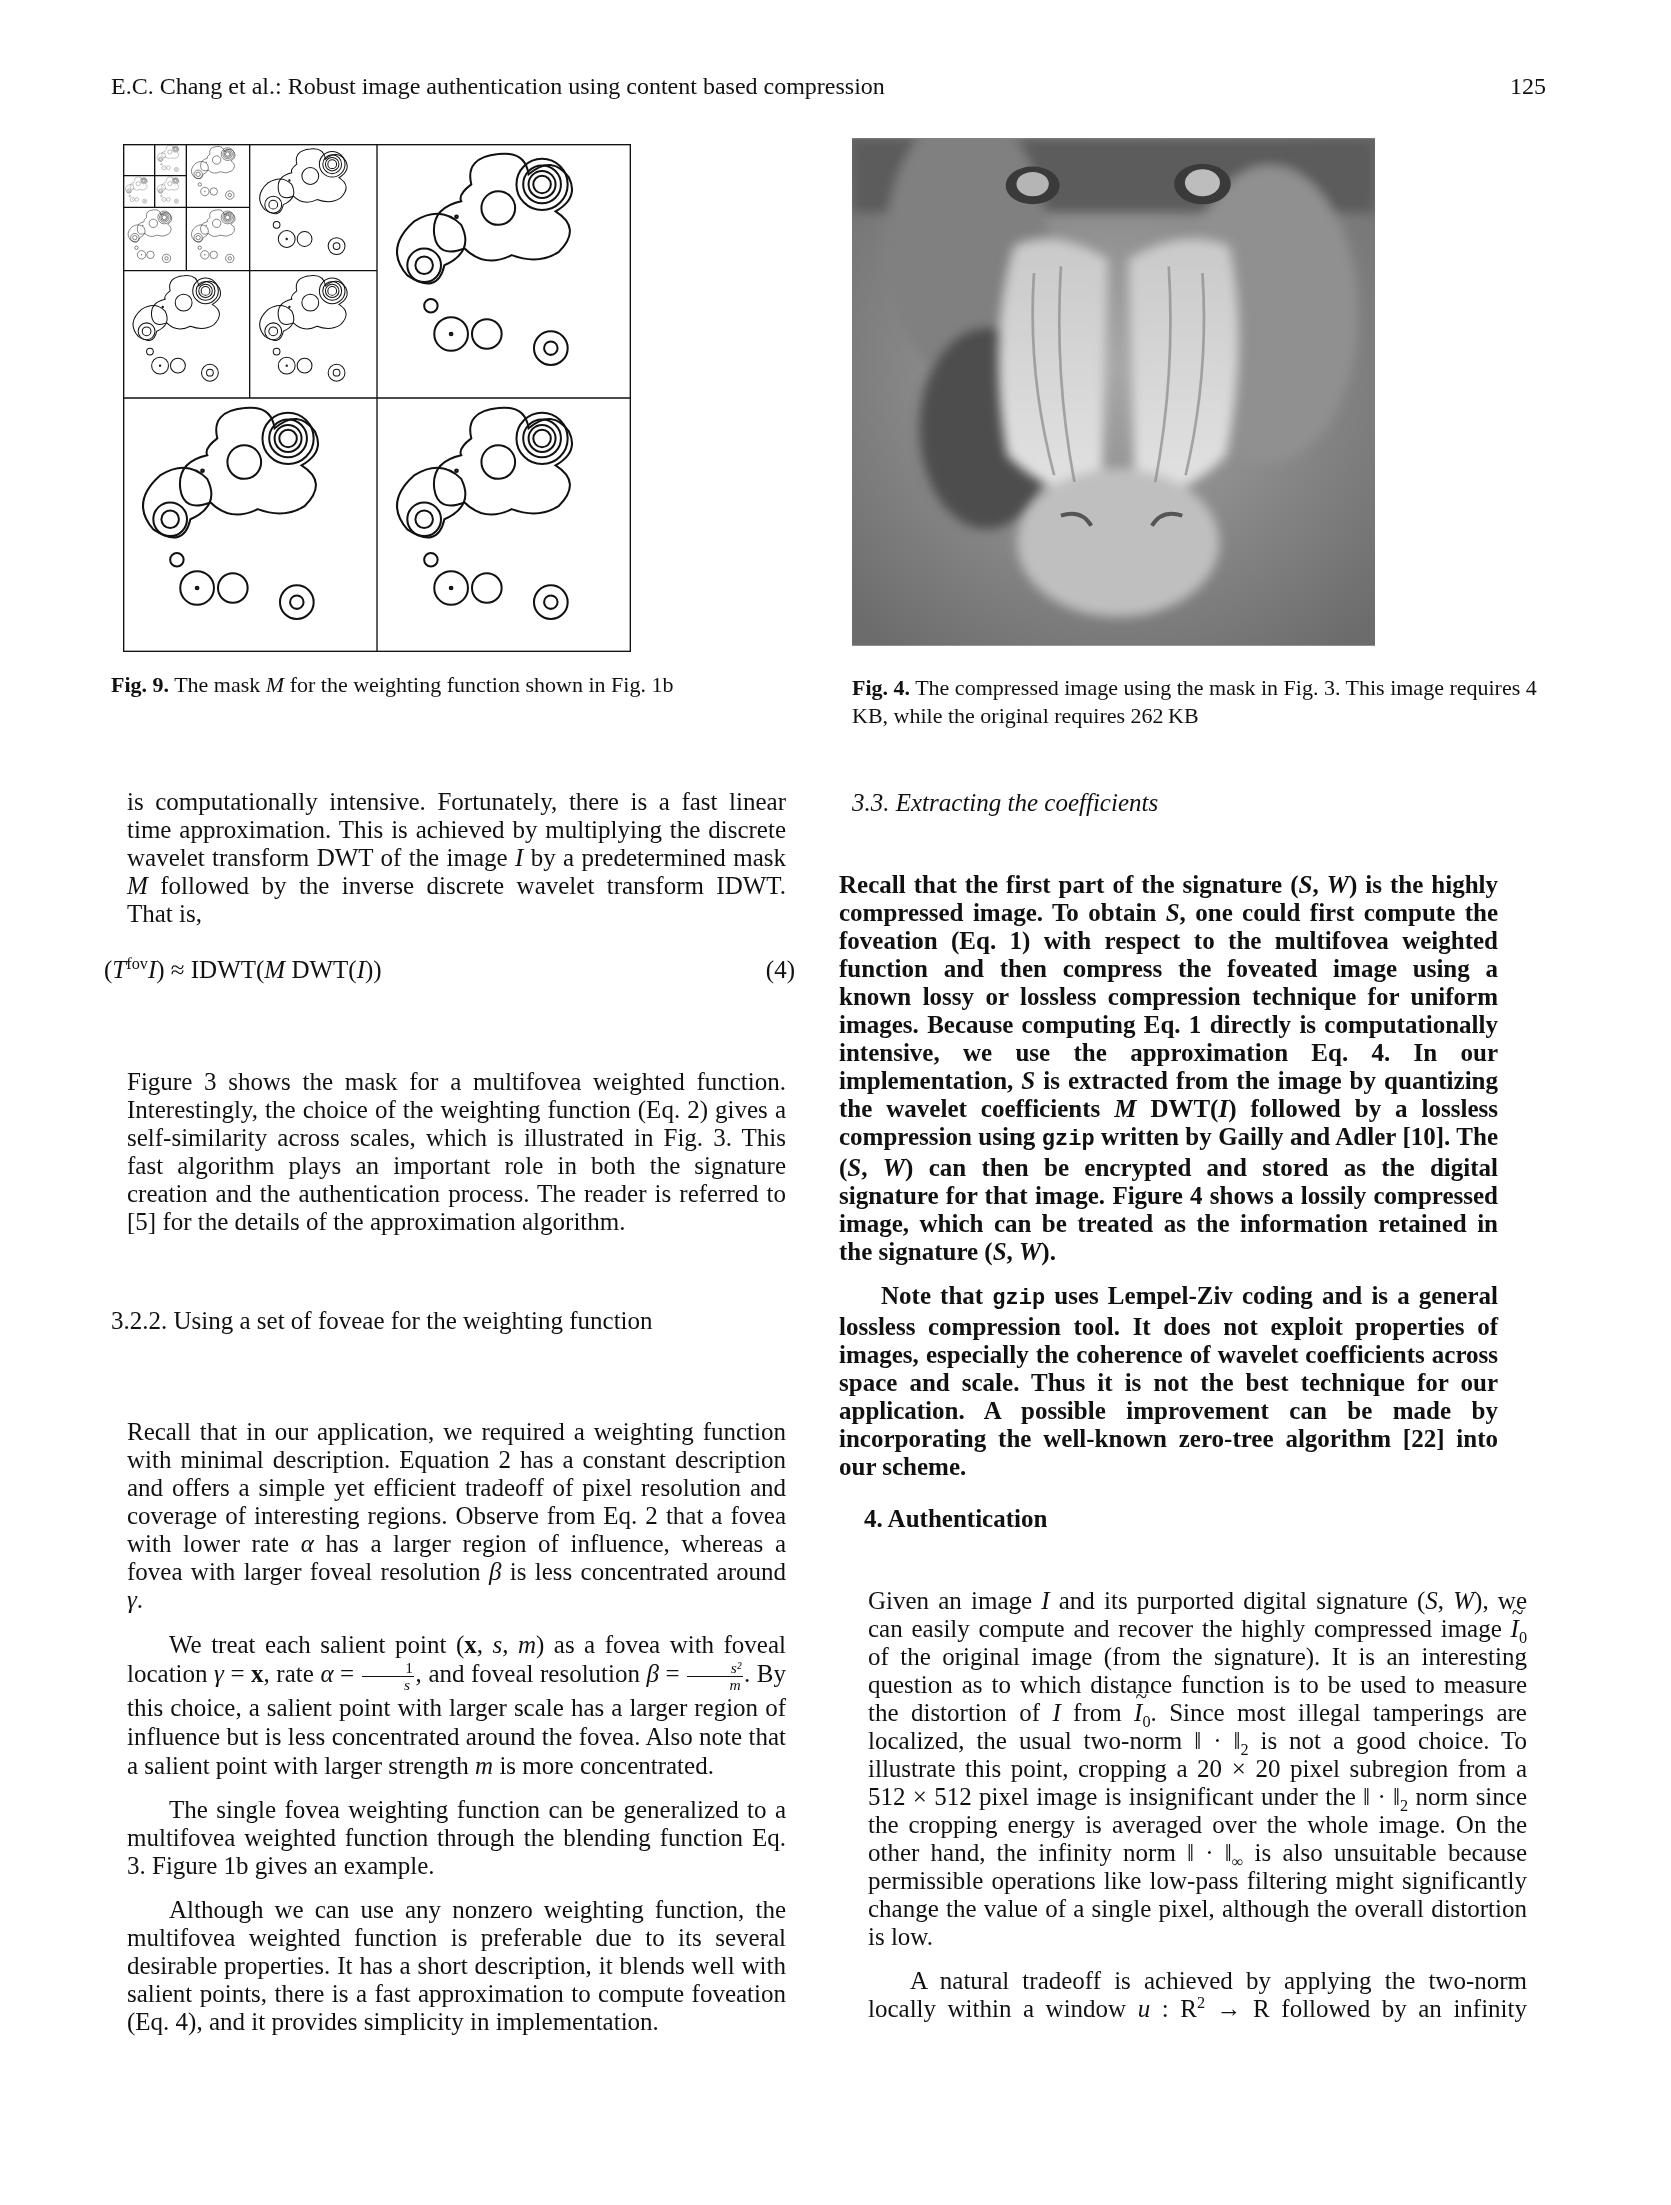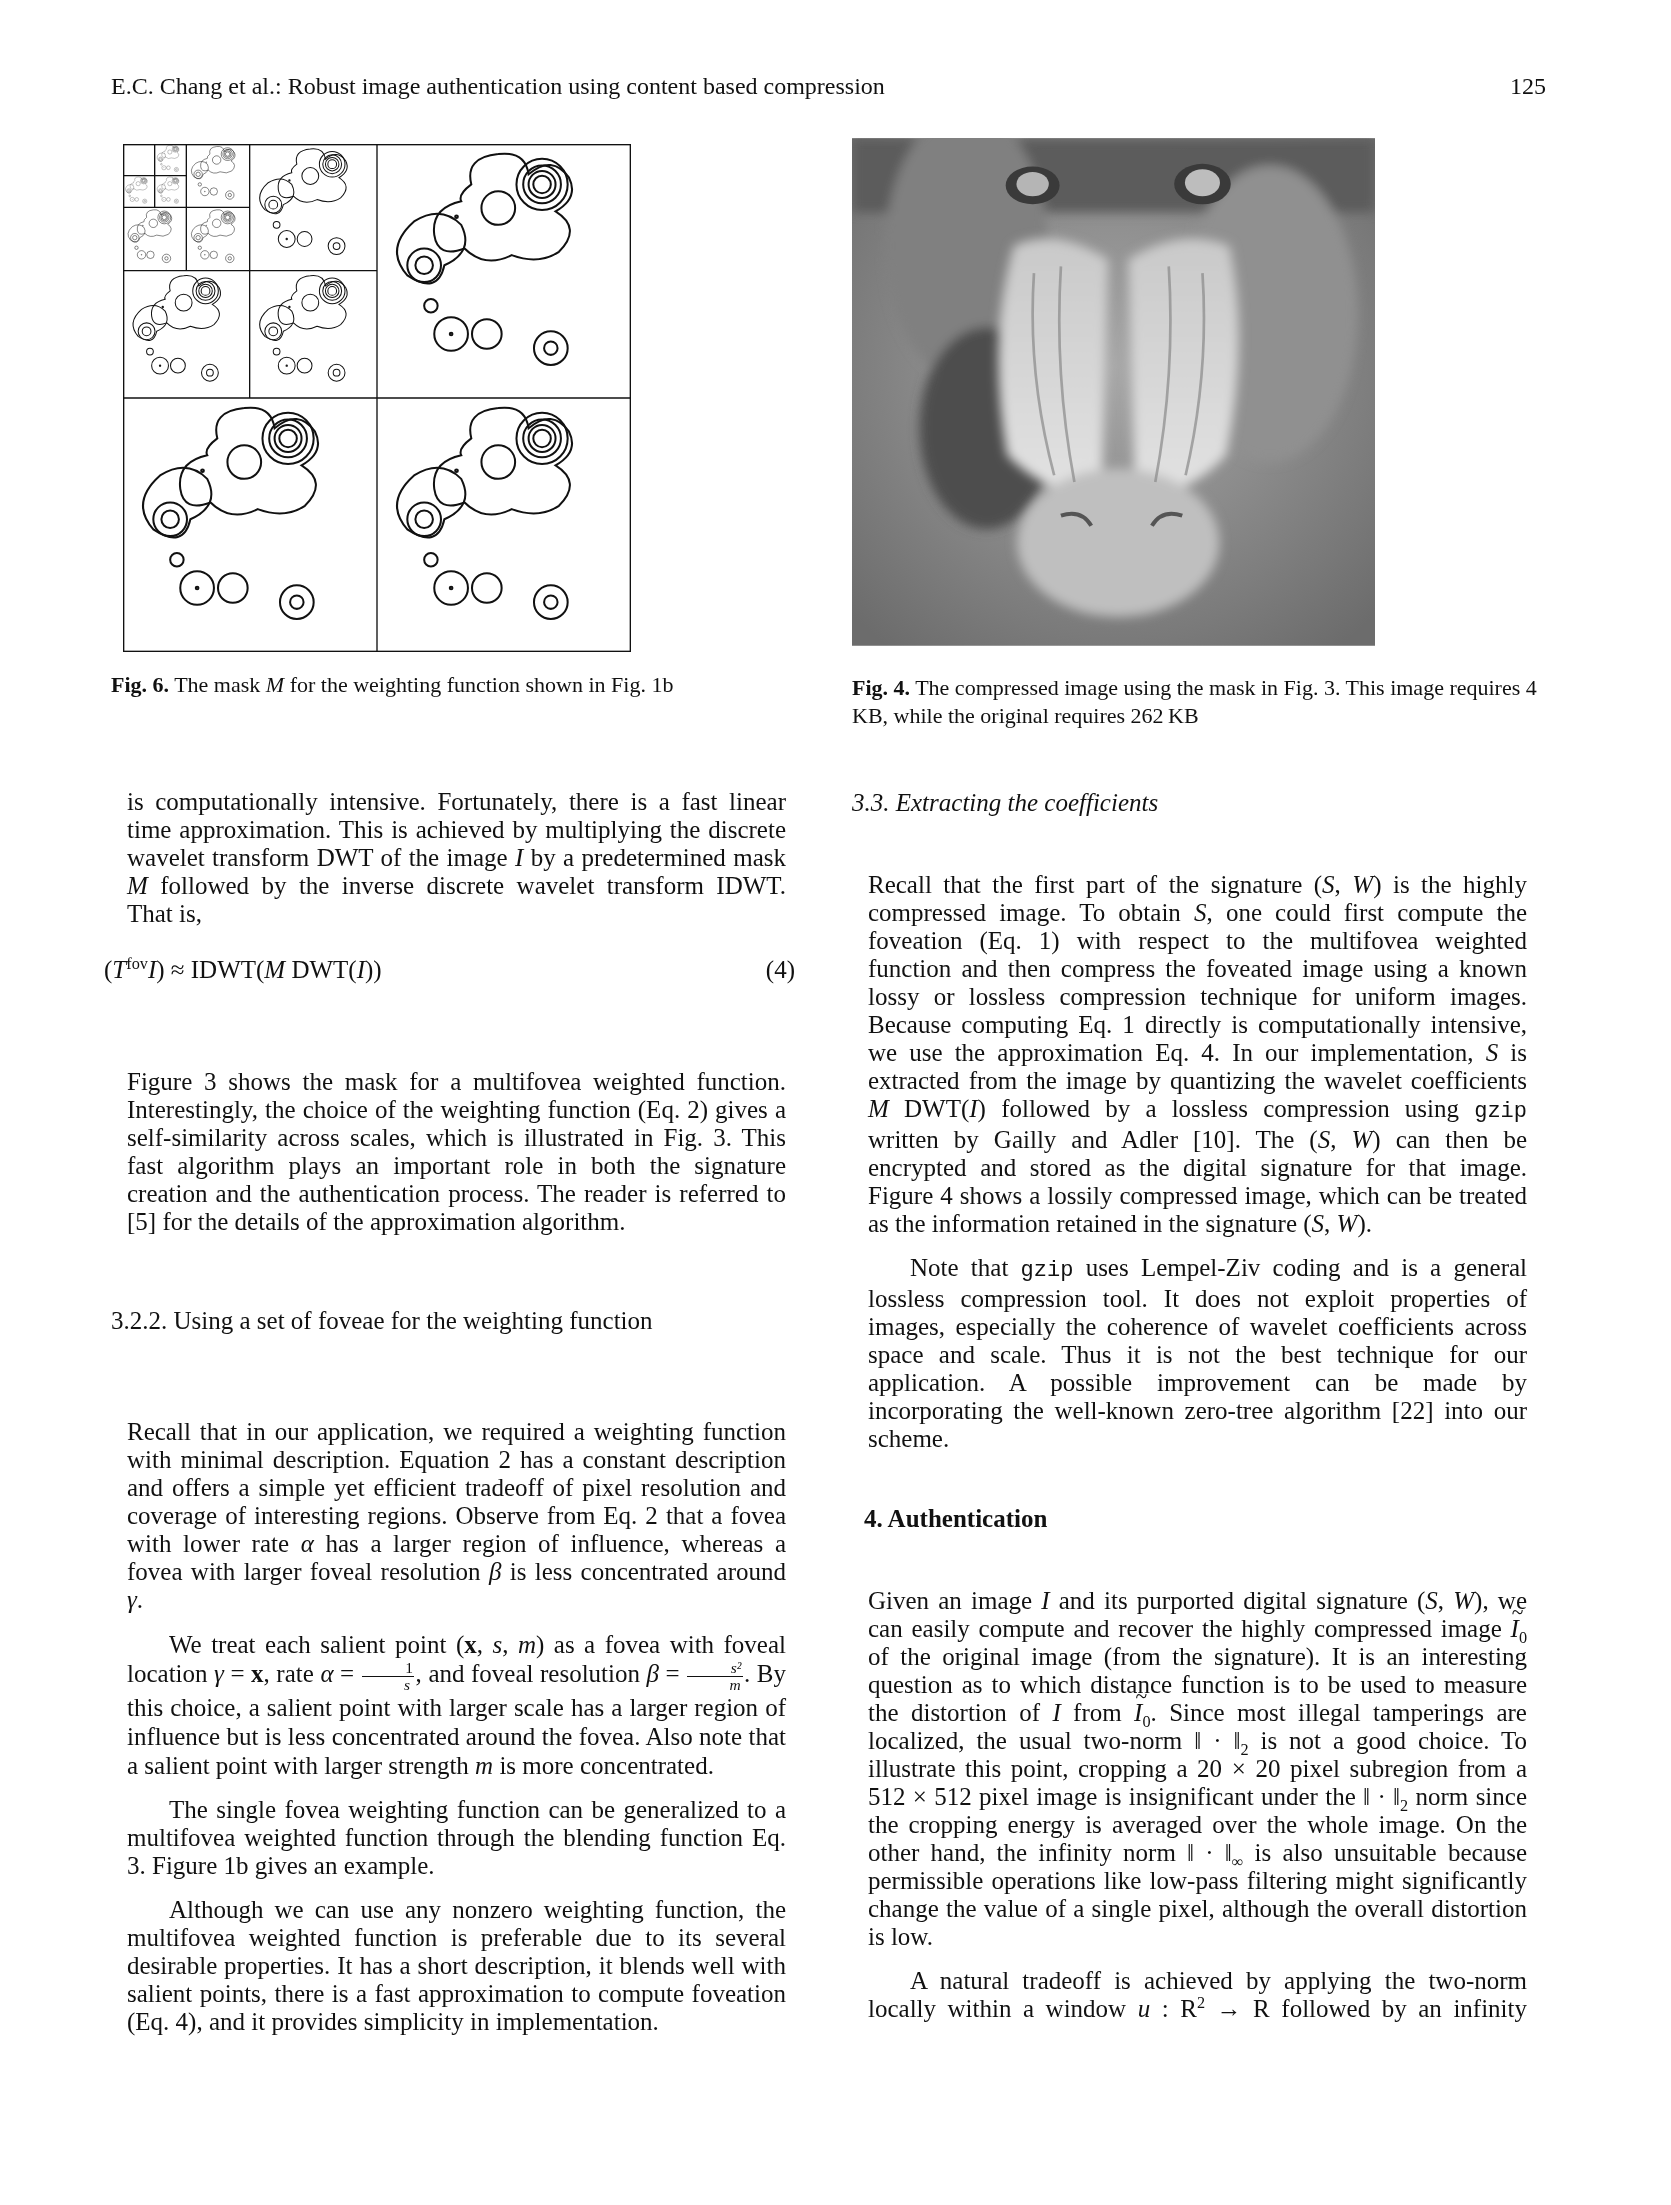--- a/index.html
+++ b/index.html
@@ -123,21 +123,21 @@
     <path d="M270 200 Q260 350 300 500"></path>
     <path d="M310 190 Q300 350 330 510"></path>
     <path d="M470 190 Q480 350 450 510"></path>
     <path d="M520 200 Q530 350 495 500"></path>
   </g>
   <path d="M310 560 Q340 550 355 575" stroke="#555" stroke-width="6" fill="none"></path>
   <path d="M445 575 Q460 550 490 560" stroke="#555" stroke-width="6" fill="none"></path>
 </svg>
 
 <div class="abs caption" style="left:111px; top:671px; width:674px;">
-  <b>Fig. 6.</b><span> The mask </span><span class="i">M</span><span> for the weighting function shown in Fig. 1b</span>
+  <b>Fig. 9.</b><span> The mask </span><span class="i">M</span><span> for the weighting function shown in Fig. 1b</span>
 </div>
 <div class="abs caption" style="left:852px; top:674px; width:715px;">
   <b>Fig. 4.</b><span> The compressed image using the mask in Fig. 3. This image requires 4 KB, while the original requires 262 KB</span>
 </div>
 
 <div class="abs col" style="left:111px; top:772px; width:691px;">
   <p class="lastline"><span>is computationally intensive. Fortunately, there is a fast linear time approximation. This is achieved by multiplying the discrete wavelet transform DWT of the image </span><span class="i">I</span><span> by a predetermined mask </span><span class="i">M</span><span> followed by the inverse discrete wavelet transform IDWT. That is,</span></p>
 </div>
 
 <div class="abs eq" style="left:104px; top:956px; width:691px;">
@@ -153,21 +153,21 @@
 
 <div class="abs col" style="left:111px; top:1402px; width:691px;">
   <p class="lastline"><span>Recall that in our application, we required a weighting function with minimal description. Equation 2 has a constant description and offers a simple yet efficient tradeoff of pixel resolution and coverage of interesting regions. Observe from Eq. 2 that a fovea with lower rate </span><span class="i">α</span><span> has a larger region of influence, whereas a fovea with larger foveal resolution </span><span class="i">β</span><span> is less concentrated around </span><span class="i">γ</span><span>.</span></p>
   <p class="ind lastline" style="line-height:29px;"><span>We treat each salient point (</span><b>x</b><span>, </span><span class="i">s</span><span>, </span><span class="i">m</span><span>) as a fovea with foveal location </span><span class="i">γ</span><span> = </span><b>x</b><span>, rate </span><span class="i">α</span><span> = </span><span class="frac"><span class="num">1</span><span class="i">s</span></span><span>, and foveal resolution </span><span class="i">β</span><span> = </span><span class="frac i"><span class="num">s²</span><span>m</span></span><span>. By this choice, a salient point with larger scale has a larger region of influence but is less concentrated around the fovea. Also note that a salient point with larger strength </span><span class="i">m</span><span> is more concentrated.</span></p>
   <p class="ind lastline">The single fovea weighting function can be generalized to a multifovea weighted function through the blending function Eq. 3. Figure 1b gives an example.</p>
   <p class="ind lastline">Although we can use any nonzero weighting function, the multifovea weighted function is preferable due to its several desirable properties. It has a short description, it blends well with salient points, there is a fast approximation to compute foveation (Eq. 4), and it provides simplicity in implementation.</p>
 </div>
 
 <div class="abs heading-italic" style="left:852px; top:789px;text-align:center;">3.3. Extracting the coefficients</div>
 
-<div class="abs col" style="left:852px; top:855px; width:691px;">
+<div class="abs col" style="left:823px; top:855px; width:691px;font-weight:bold;">
   <p class="lastline"><span>Recall that the first part of the signature (</span><span class="i">S</span><span>, </span><span class="i">W</span><span>) is the highly compressed image. To obtain </span><span class="i">S</span><span>, one could first compute the foveation (Eq. 1) with respect to the multifovea weighted function and then compress the foveated image using a known lossy or lossless compression technique for uniform images. Because computing Eq. 1 directly is computationally intensive, we use the approximation Eq. 4. In our implementation, </span><span class="i">S</span><span> is extracted from the image by quantizing the wavelet coefficients </span><span class="i">M</span><span> DWT(</span><span class="i">I</span><span>) followed by a lossless compression using </span><span class="mono">gzip</span><span> written by Gailly and Adler [10]. The (</span><span class="i">S</span><span>, </span><span class="i">W</span><span>) can then be encrypted and stored as the digital signature for that image. Figure 4 shows a lossily compressed image, which can be treated as the information retained in the signature (</span><span class="i">S</span><span>, </span><span class="i">W</span><span>).</span></p>
   <p class="ind lastline"><span>Note that </span><span class="mono">gzip</span><span> uses Lempel-Ziv coding and is a general lossless compression tool. It does not exploit properties of images, especially the coherence of wavelet coefficients across space and scale. Thus it is not the best technique for our application. A possible improvement can be made by incorporating the well-known zero-tree algorithm [22] into our scheme.</span></p>
 </div>
 
 <div class="abs heading-bold" style="left:852px; top:1505px;">4. Authentication</div>
 
 <div class="abs col" style="left:852px; top:1571px; width:691px;">
   <p class="lastline" style="line-height:28px;"><span>Given an image </span><span class="i">I</span><span> and its purported digital signature (</span><span class="i">S</span><span>, </span><span class="i">W</span><span>), we can easily compute and recover the highly compressed image </span><span class="i tilde">I</span><sub>0</sub><span> of the original image (from the signature). It is an interesting question as to which distance function is to be used to measure the distortion of </span><span class="i">I</span><span> from </span><span class="i tilde">I</span><sub>0</sub><span>. Since most illegal tamperings are localized, the usual two-norm ‖ · ‖</span><sub>2</sub><span> is not a good choice. To illustrate this point, cropping a 20 × 20 pixel subregion from a 512 × 512 pixel image is insignificant under the ‖ · ‖</span><sub>2</sub><span> norm since the cropping energy is averaged over the whole image. On the other hand, the infinity norm ‖ · ‖</span><sub>∞</sub><span> is also unsuitable because permissible operations like low-pass filtering might significantly change the value of a single pixel, although the overall distortion is low.</span></p>
   <p class="ind" style="text-align-last:justify;"><span>A natural tradeoff is achieved by applying the two-norm locally within a window </span><span class="i">u</span><span> : R</span><sup>2</sup><span> → R followed by an infinity</span></p>
 </div>

